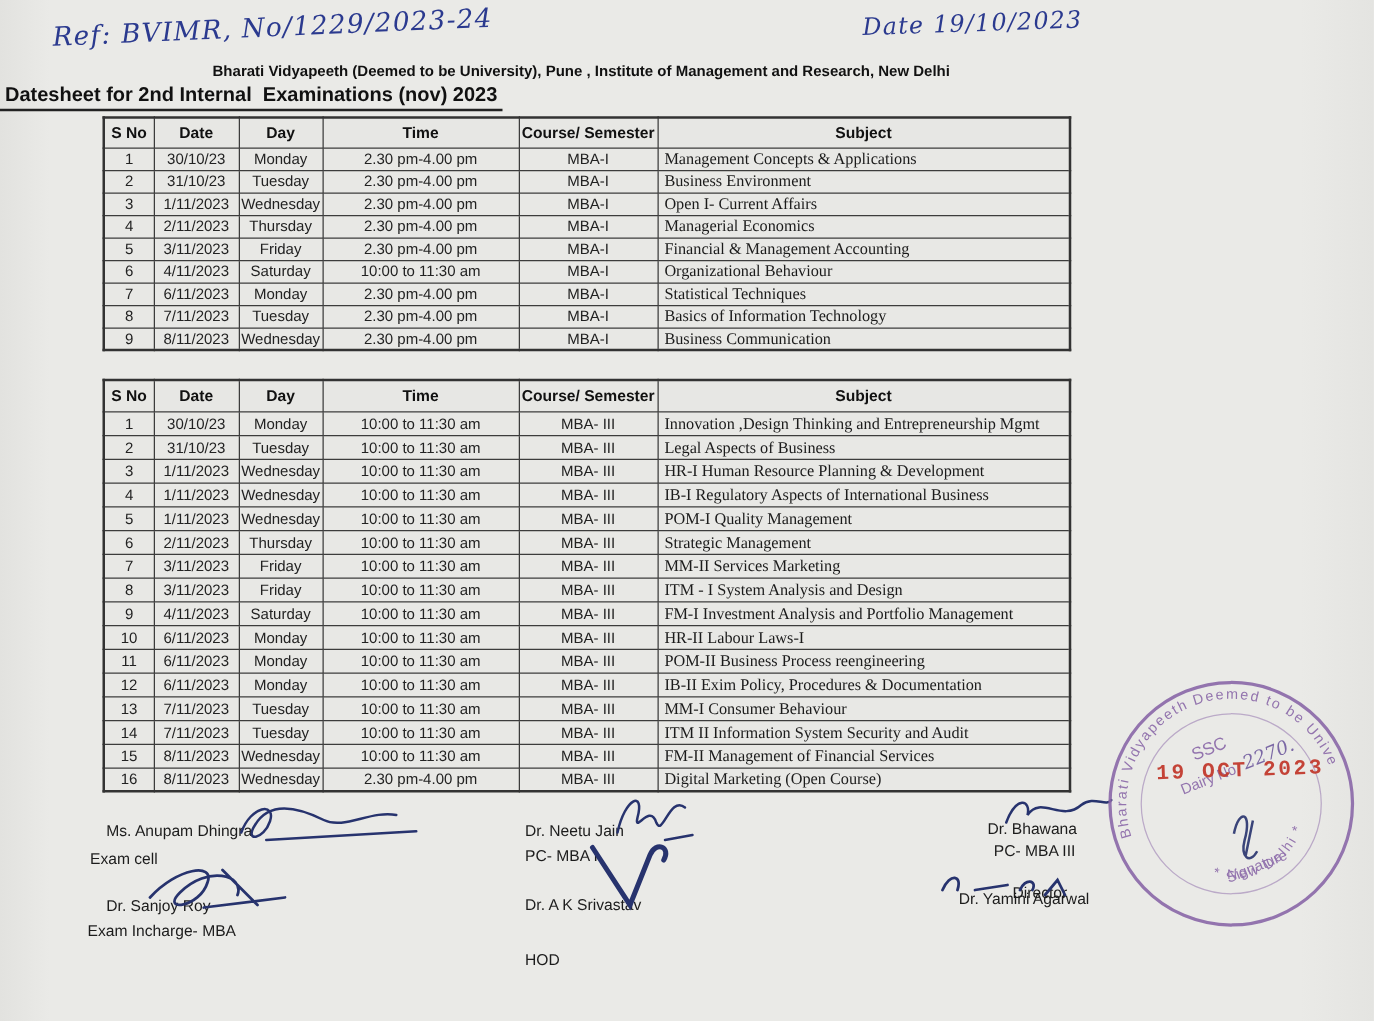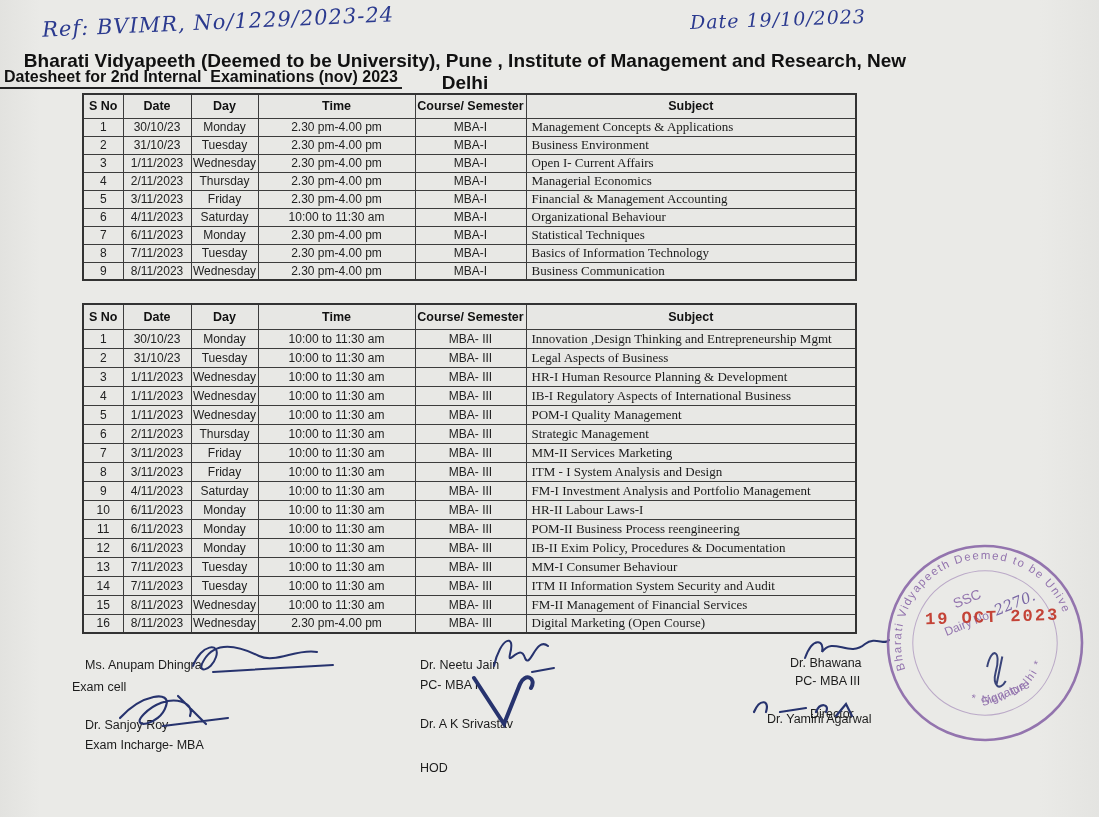--- a/index.html
+++ b/index.html
@@ -21,21 +21,21 @@
     font-family:"DejaVu Serif", serif;
     font-style:italic;
     letter-spacing:1px;
   }
   .ref-note { left:42px; top:10px; font-size:21px; transform:rotate(-2.5deg); }
   .date-note { left:690px; top:8px; font-size:19px; transform:rotate(-2deg); }
 
   
   .org-line {
     position:absolute; left:0; top:50px; width:930px;
-    text-align:center; font-weight:bold; font-size:19px; color:#111;
+    text-align:center; font-weight:bold; font-size:12px; color:#111;
   }
   .doc-title-wrap { position:absolute; left:0; top:68px; width:930px; text-align:left; }
   .doc-title {
     display:inline-block;
     font-weight:bold; font-size:16px; color:#111;
     border-bottom:2px solid #222;
     padding:0 4px 1px 4px;
     white-space:pre;
   }
 
@@ -329,21 +329,21 @@
         <td class="c3">2.30 pm-4.00 pm</td>
         <td class="c4">MBA- III</td>
         <td class="c5">Digital Marketing (Open Course)</td>
       </tr>
     </tbody>
 </table>
 
 <div class="sig-text" style="left:85px;  top:658px;">Ms. Anupam Dhingra</div>
 <div class="sig-text" style="left:72px;  top:680px;">Exam cell</div>
 <div class="sig-text" style="left:85px;  top:718px;">Dr. Sanjoy Roy</div>
-<div class="sig-text" style="left:85px;  top:738px;">Exam Incharge- MBA</div>
+<div class="sig-text" style="left:70px;  top:738px;">Exam Incharge- MBA</div>
 
 <div class="sig-text" style="left:420px; top:658px;">Dr. Neetu Jain</div>
 <div class="sig-text" style="left:420px; top:678px;">PC- MBA I</div>
 <div class="sig-text" style="left:420px; top:717px;">Dr. A K Srivastav</div>
 <div class="sig-text" style="left:420px; top:737px;margin-top:24px;">HOD</div>
 
 <div class="sig-text" style="left:790px; top:656px;">Dr. Bhawana</div>
 <div class="sig-text" style="left:795px; top:674px;">PC- MBA III</div>
 <div class="sig-text" style="left:755px; top:712px;margin-left:12px;">Dr. Yamini Agarwal</div>
 <div class="sig-text" style="left:810px; top:707px;">Director</div>

